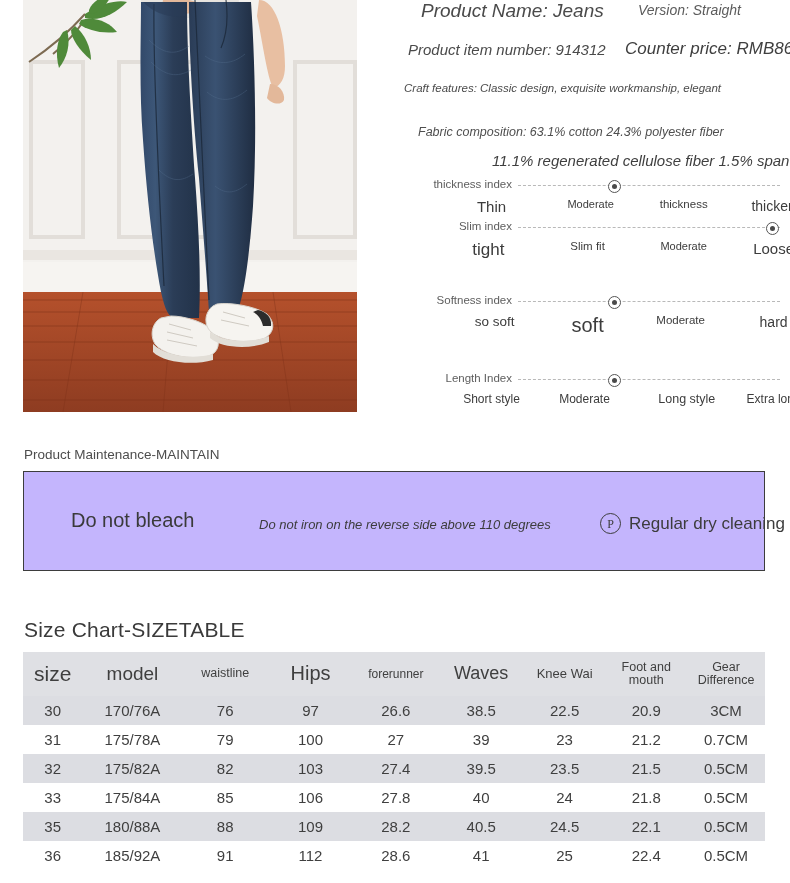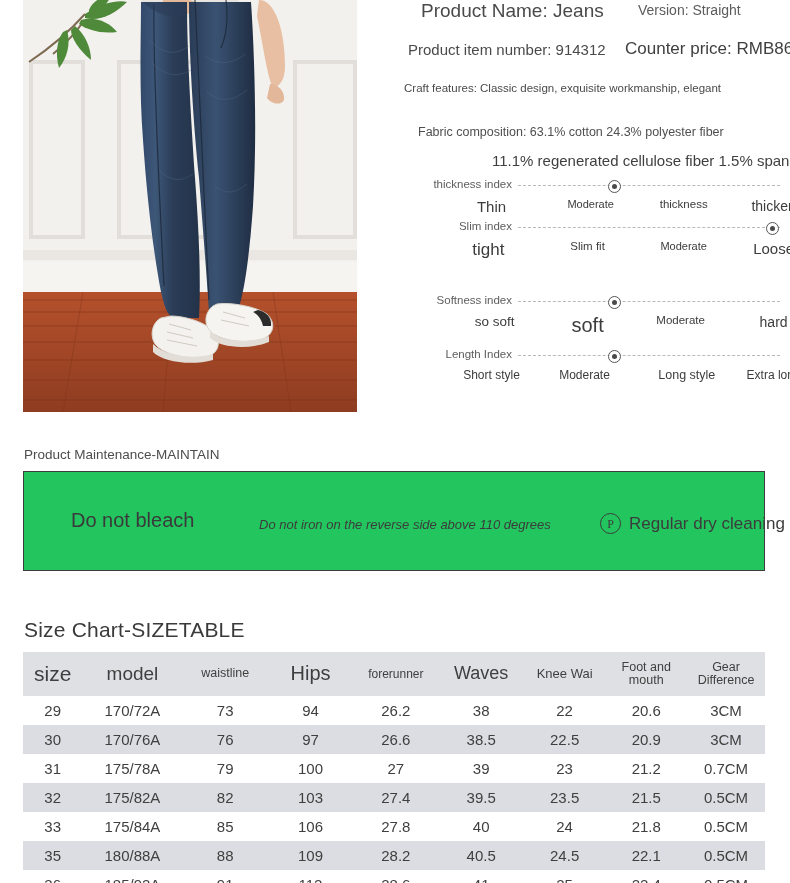--- a/index.html
+++ b/index.html
@@ -18,21 +18,21 @@
     position: absolute;
     left: 23px; top: 0px;
     width: 334px; height: 412px;
     overflow: hidden;
     background: #f2efec;
   }
   .photo svg { display: block; width: 334px; height: 412px; }
 
   
   .info { position: absolute; left: 380px; top: 0; width: 410px; height: 420px; }
-  .row-line { position: absolute; white-space: nowrap; }
+  .row-line { position: absolute; white-space: nowrap; font-style: italic; }
 
   .lbl-name      { left: 41px;  top: 0px;   font-size: 19px; color: #4a4a4a; }
   .lbl-version   { left: 258px; top: 2px;   font-size: 14px; color: #5c5c5c; }
   .lbl-item      { left: 28px;  top: 41px;  font-size: 15px; color: #4a4a4a; }
   .lbl-price     { left: 245px; top: 39px;  font-size: 17px; color: #3f3f3f; }
   .lbl-craft     { left: 24px;  top: 82px;  font-size: 11.5px; color: #4a4a4a; }
   .lbl-fabric1   { left: 38px;  top: 125px; font-size: 12.5px; color: #4f4f4f; text-align: right; }
   .lbl-fabric2   { left: 112px; top: 152px; font-size: 15px; color: #3f3f3f; }
 
   
@@ -71,21 +71,21 @@
 
   
   .maint-title {
     position: absolute; left: 24px; top: 447px;
     font-size: 13.5px; color: #4d4d4d;
   }
   .maint-box {
     position: absolute; left: 23px; top: 471px;
     width: 742px; height: 100px;
     border: 1px solid #3d3d3d;
-    background: #22c55e;
+    background: #c4b5fd;
   }
   .maint-items {
     position: absolute; left: 0; top: 0; width: 742px; height: 100px;
   }
   .m-bleach { position: absolute; left: 47px;  top: 37px; font-size: 20px; color: #3a3a3a; white-space: nowrap;}
   .m-iron   { position: absolute; left: 235px; top: 45px; font-size: 13px; color: #3c3c3c; white-space: nowrap; font-style: italic;}
   .m-dry-wrap { position: absolute; left: 576px; top: 41px; display: flex; align-items: center; gap: 8px; }
   .dry-icon {
     width: 21px; height: 21px; border-radius: 50%;
     border: 1.3px solid #3c3c3c;
@@ -286,21 +286,21 @@
           <div class="track">
             <div class="dot" style="left: 37%; top: -6.5px;"></div>
           </div>
           <div class="ticks">
             <span class="tick" style="left: 6%; font-size: 13.5px;">so soft</span>
             <span class="tick" style="left: 36%; font-size: 20px; text-align: right;">soft</span>
             <span class="tick" style="left: 66%; font-size: 11.5px;">Moderate</span>
             <span class="tick" style="left: 96%; font-size: 14px;">hard</span>
           </div>
         </div>
-        <div class="idx" style="top: 348px;">
+        <div class="idx" style="top: 372px;">
           <div class="idx-label">Length Index</div>
           <div class="track">
             <div class="dot" style="left: 37%; top: -6.5px;"></div>
           </div>
           <div class="ticks">
             <span class="tick" style="left: 5%; font-size: 12px;">Short style</span>
             <span class="tick" style="left: 35%; font-size: 12px;">Moderate</span>
             <span class="tick" style="left: 68%; font-size: 12.5px;">Long style</span>
             <span class="tick" style="left: 96%; font-size: 12px;">Extra long</span>
           </div>
@@ -340,31 +340,20 @@
           <th class="h2">waistline</th>
           <th class="h3">Hips</th>
           <th class="h4">forerunner</th>
           <th class="h5">Waves</th>
           <th class="h6">Knee Wai</th>
           <th class="h7">Foot and<br>mouth</th>
           <th class="h8">Gear<br>Difference</th>
         </tr>
     </thead>
     <tbody id="sz-body">
-        <tr class="odd">
-          <td>29</td>
-          <td>170/72A</td>
-          <td>73</td>
-          <td>94</td>
-          <td>26.2</td>
-          <td>38</td>
-          <td>22</td>
-          <td>20.6</td>
-          <td>3CM</td>
-        </tr>
         <tr class="even">
           <td>30</td>
           <td>170/76A</td>
           <td>76</td>
           <td>97</td>
           <td>26.6</td>
           <td>38.5</td>
           <td>22.5</td>
           <td>20.9</td>
           <td>3CM</td>

